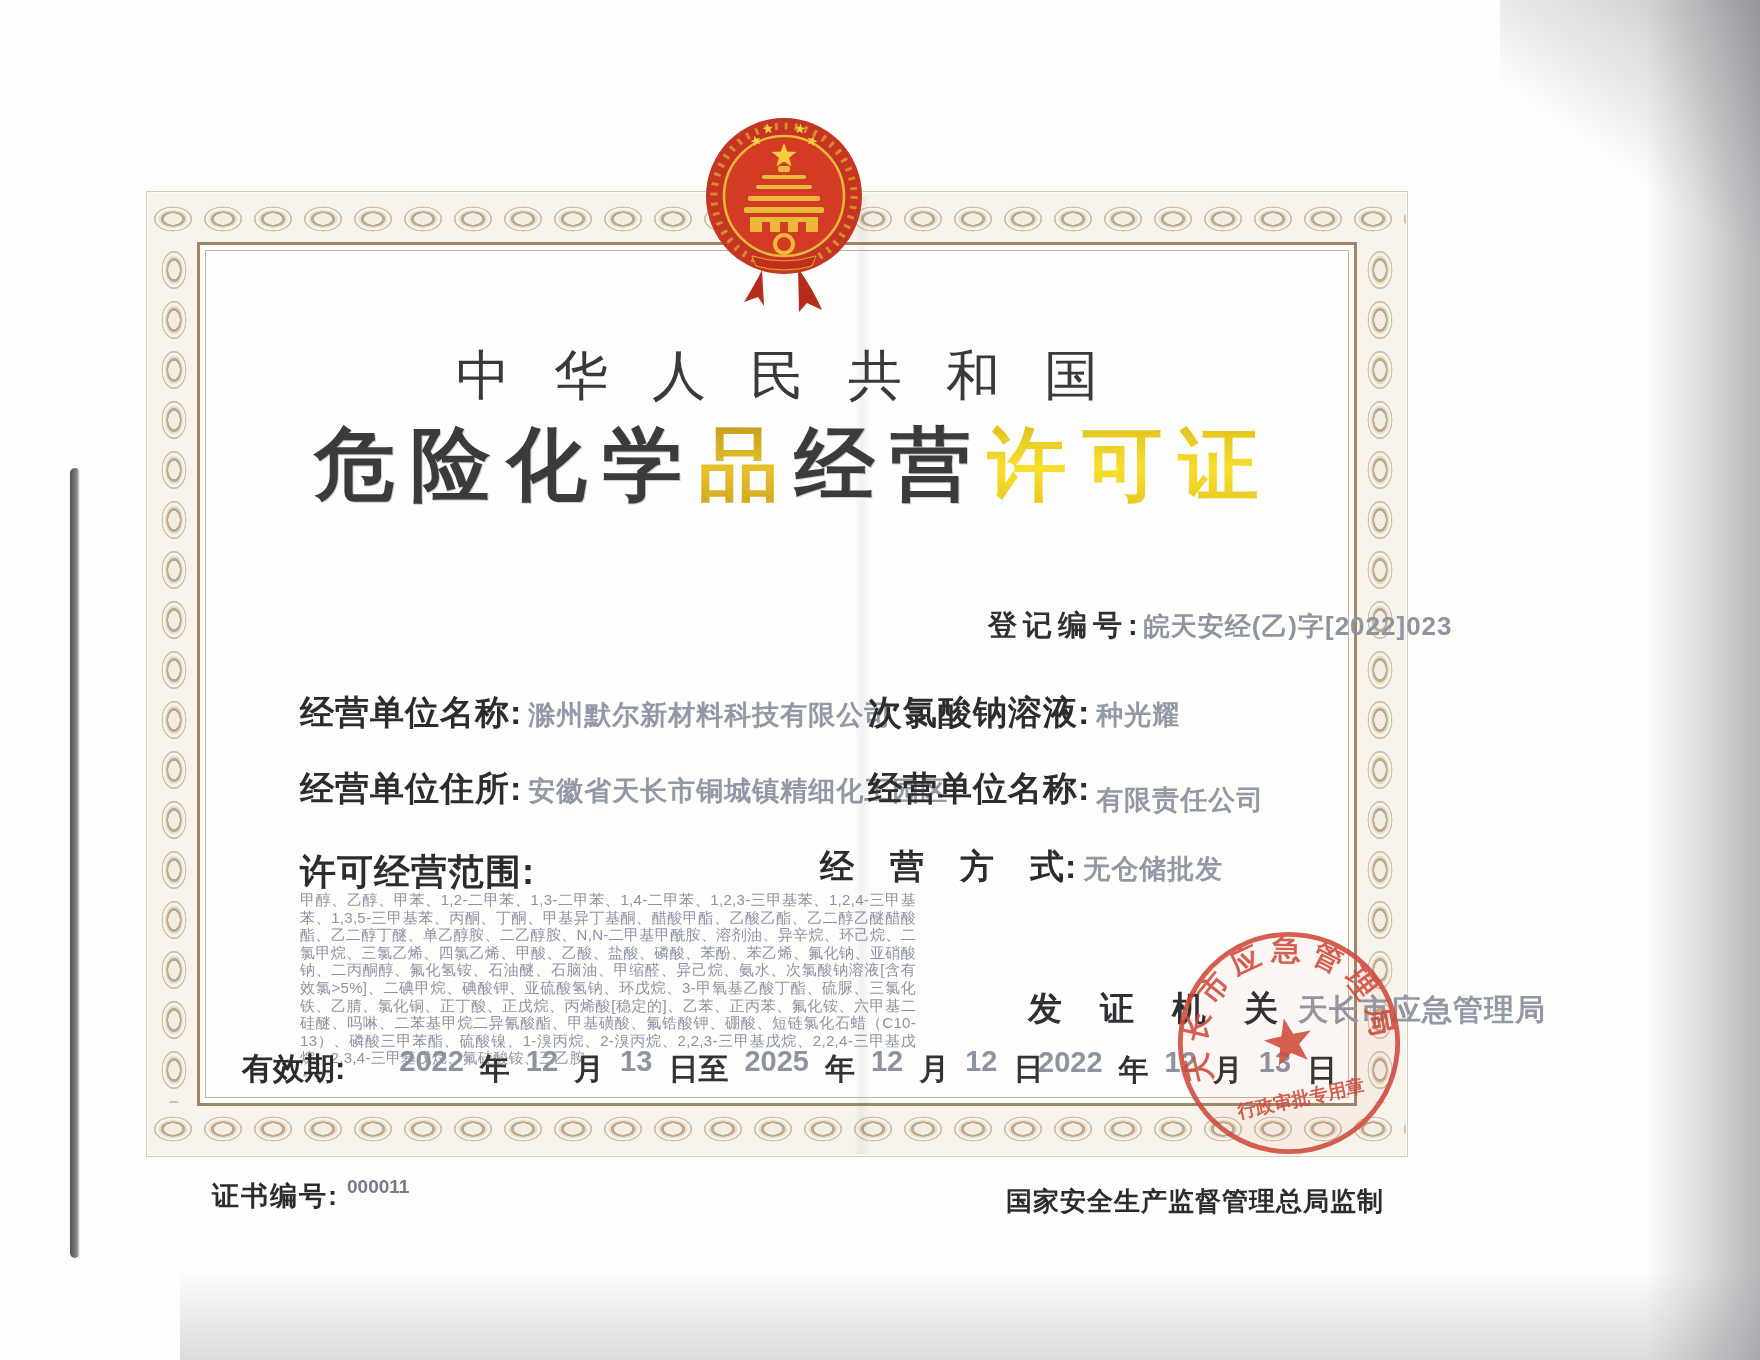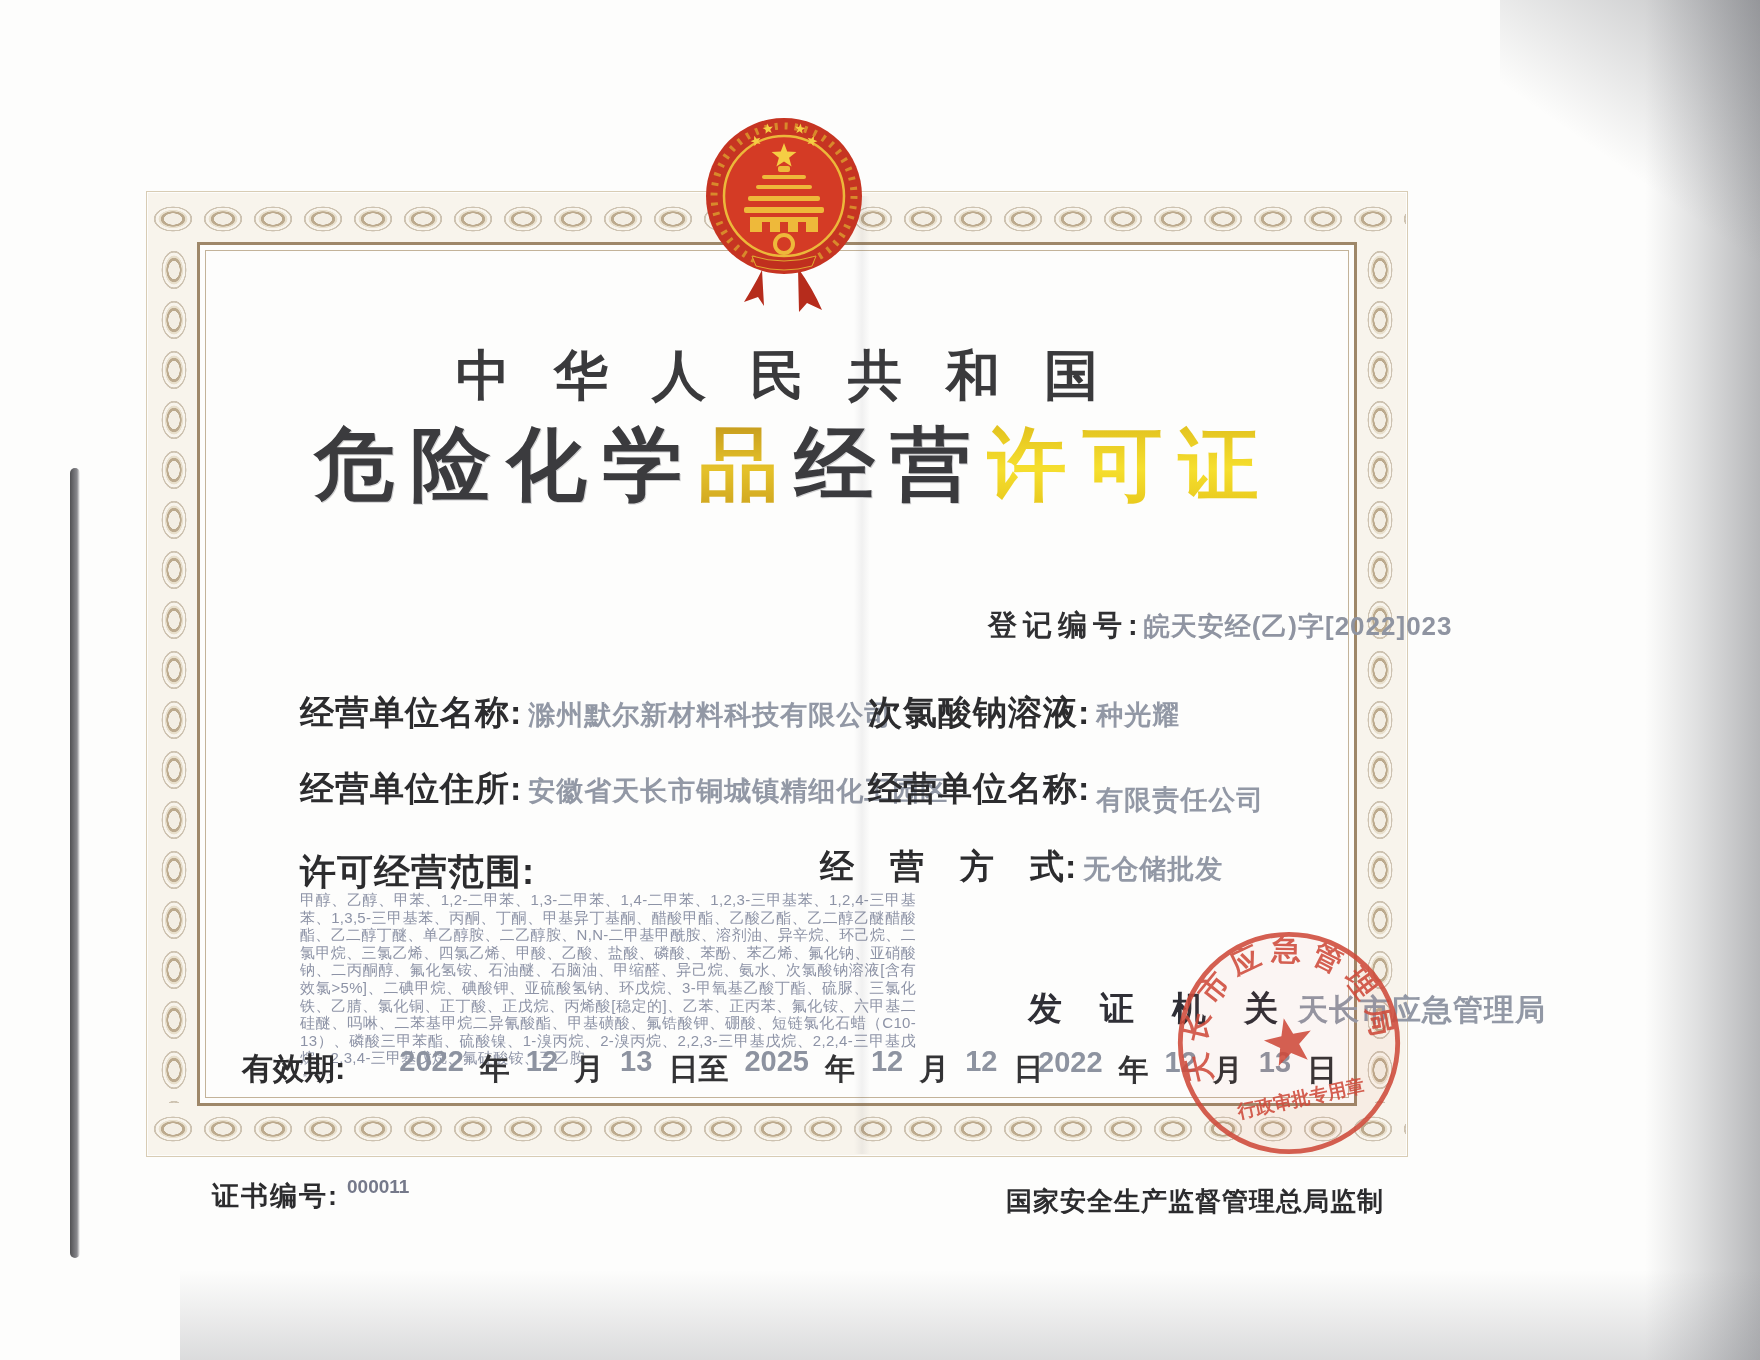--- a/index.html
+++ b/index.html
@@ -35,21 +35,21 @@
       radial-gradient(ellipse 10px 16px at 26px 25px, #f3eee4 0 55%, #bcaa8e 58% 74%, #e8dfcc 78% 88%, rgba(0,0,0,0) 92%);
     background-size:52px 50px;}
   .line-mid{position:absolute;inset:49px;border:3px solid #9e8769;}
   .line-in{position:absolute;inset:57px;border:1px solid #c3b399;}
 
   
   .emblem{left:698px;top:110px;width:172px;height:204px;z-index:5;}
 
   
   .country{left:148px;top:340px;width:1258px;text-align:center;
-    font-size:54px;font-weight:700;letter-spacing:44px;text-indent:44px;color:#3a3a3c;}
+    font-size:54px;font-weight:400;letter-spacing:44px;text-indent:44px;color:#3a3a3c;}
   .main-title{left:148px;top:412px;width:1277px;text-align:center;
     font-size:80px;font-weight:800;letter-spacing:16px;text-indent:16px;white-space:nowrap;}
   .t-dark{color:#3b3b3e;text-shadow:1px 1px 0 rgba(120,120,125,.35);}
   .t-gold{background:linear-gradient(180deg,#c4991d 0%,#e5c22a 55%,#cfa51f 100%);
     -webkit-background-clip:text;background-clip:text;color:transparent;}
   .t-yellow{background:linear-gradient(180deg,#e0bf1d 0%,#f6df2e 55%,#e7c71c 100%);
     -webkit-background-clip:text;background-clip:text;color:transparent;}
 
   
   .reg-row{left:988px;top:606px;display:flex;align-items:baseline;white-space:nowrap;}

